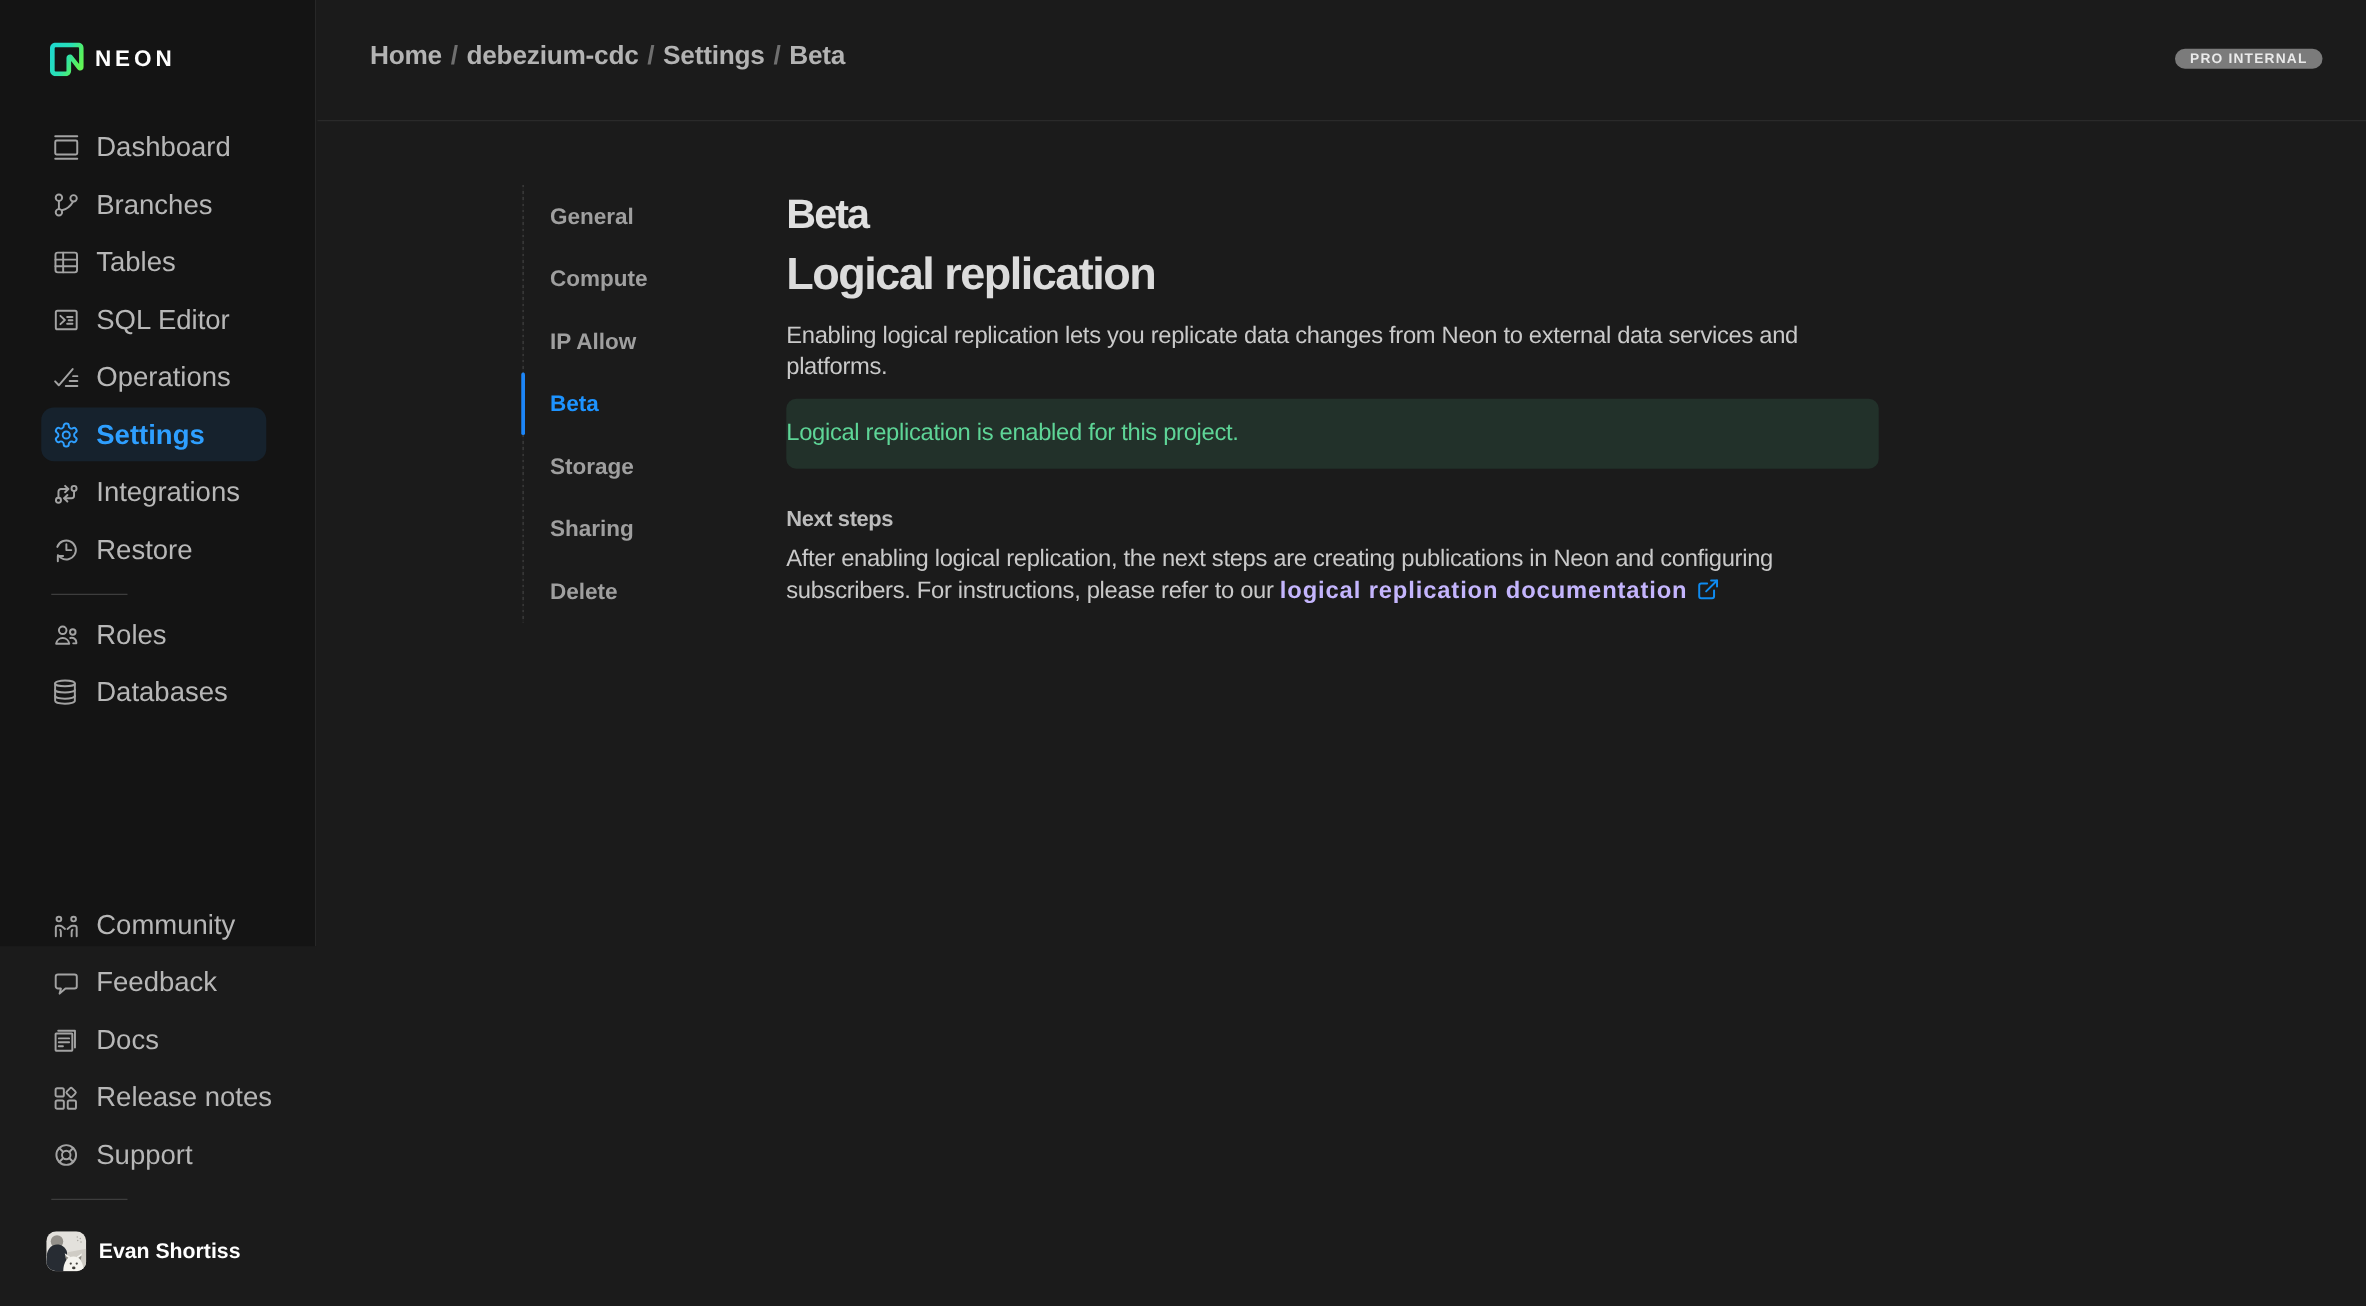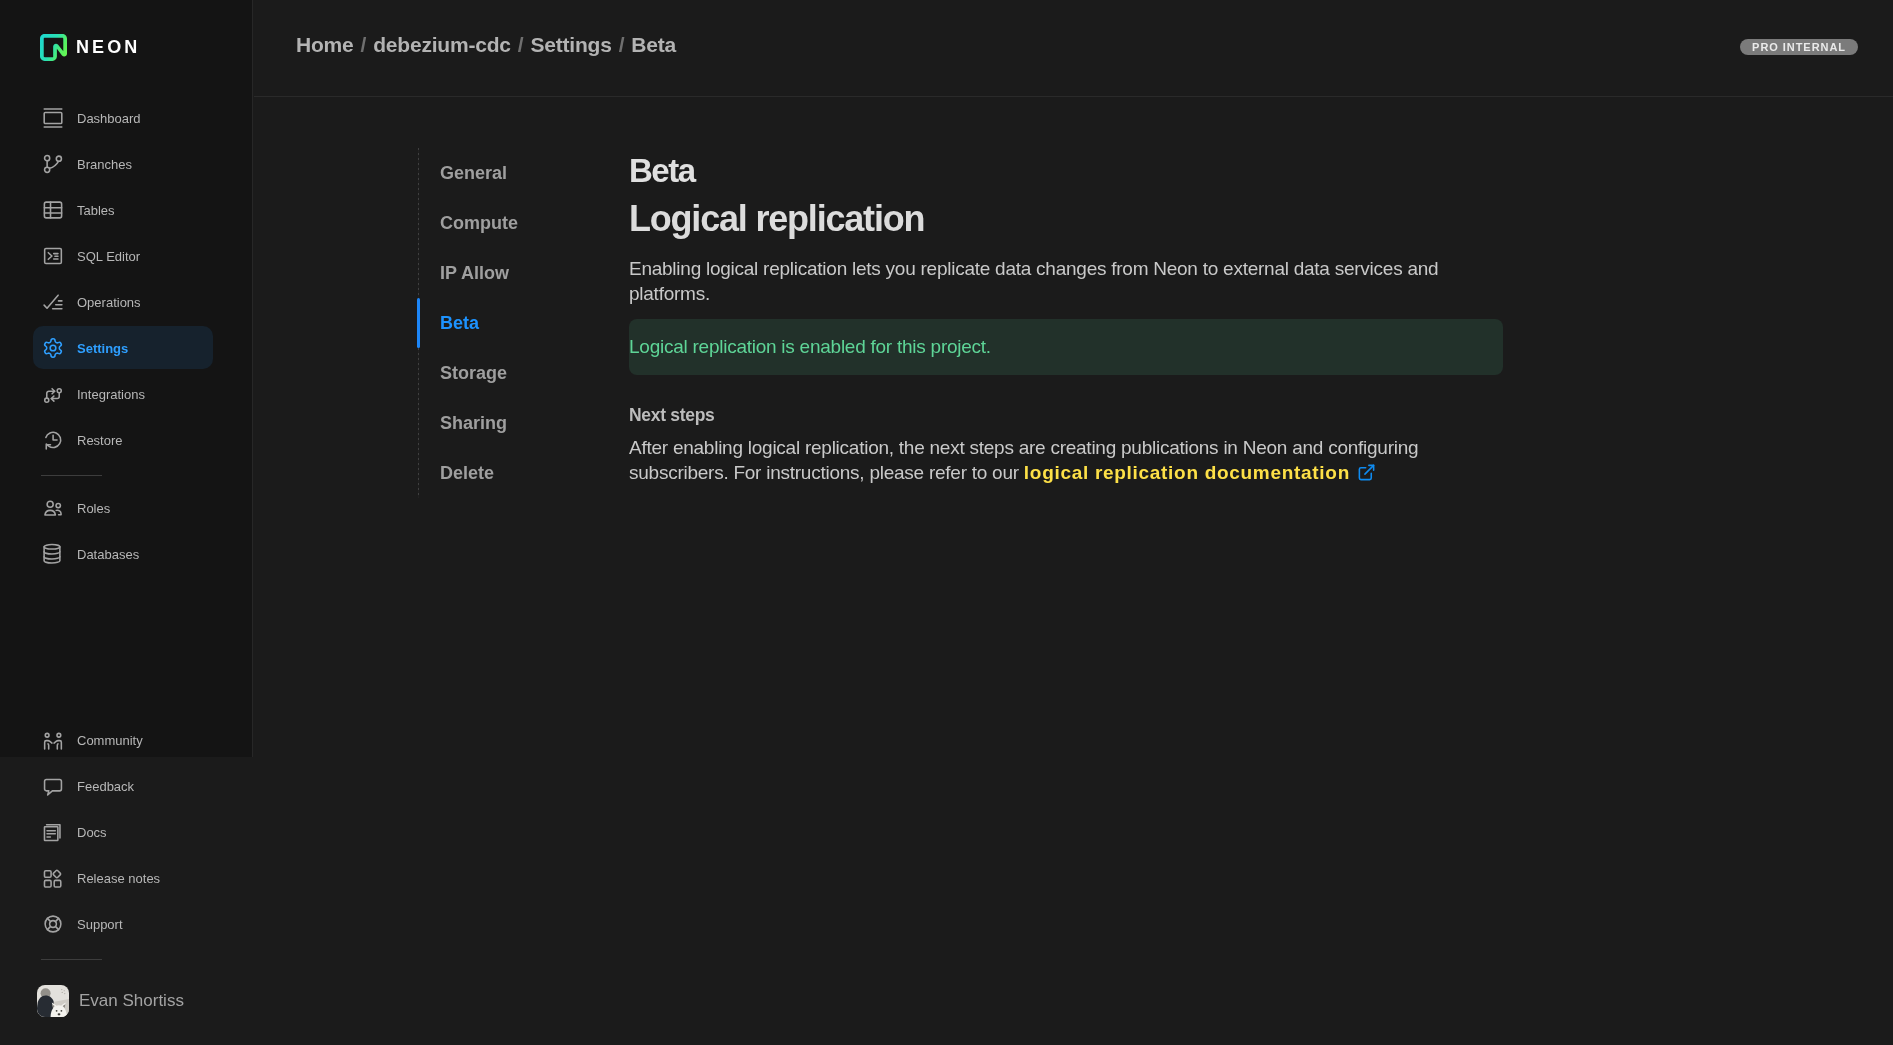--- a/index.html
+++ b/index.html
@@ -26,33 +26,33 @@
   .nav-item { position:relative; height:46px; cursor:pointer; }
   .nav-item .hl { display:none; }
   .nav-item.active .hl {
     display:block; position:absolute; left:33px; right:40px; top:1px; height:43px;
     background:#16222d; border-radius:10px;
   }
   .nav-item .ic { position:absolute; left:42px; top:50%; transform:translateY(-50%); width:22px; height:22px; }
   .nav-item .ic svg { width:22px; height:22px; display:block; }
   .nav-item .lbl {
     position:absolute; left:77px; top:50%; transform:translateY(-50%);
-    font-size:13px; font-weight:500; color:#b7b7b7; white-space:nowrap;
+    font-size:22px; font-weight:500; color:#b7b7b7; white-space:nowrap;
   }
   .nav-item.active .lbl { color:#2e9fff; font-weight:600; }
   .nav-item svg { stroke:#a3a3a3; fill:none; stroke-width:1.7; stroke-linecap:round; stroke-linejoin:round; }
   .nav-item.active svg { stroke:#2e9fff; }
 
   .side-div { position:absolute; left:41px; width:61px; height:1px; background:#3d3d3d; }
   .div-1 { top:475px; }
   .div-2 { top:959px; }
 
   .user-row { position:absolute; left:37px; top:985px; height:32px; display:flex; align-items:center; }
   .avatar { width:32px; height:32px; border-radius:8px; overflow:hidden; display:block; }
-  .user-name { margin-left:10px; font-size:17px; font-weight:400; color:#a3a3a3; }
+  .user-name { margin-left:10px; font-size:17px; font-weight:700; color:#ffffff; }
 
   
   .main { position:absolute; left:254px; top:0; right:0; height:1045px; }
   .topbar { position:absolute; left:0; top:0; right:0; height:97px; border-bottom:1px solid #2a2a2a; }
   .breadcrumb { position:absolute; left:42px; top:32.5px; font-size:21px; letter-spacing:-0.2px; font-weight:700; color:#b3b3b3; white-space:nowrap; }
   .breadcrumb .sep { color:#6f6f6f; font-weight:700; padding:0 7px; }
   .badge {
     position:absolute; right:35px; top:39px; height:16px; padding:0 12px; border-radius:12px;
     background:#7b7b7b; color:#eaeaea; font-size:11px; font-weight:700; letter-spacing:0.95px;
     display:flex; align-items:center;
@@ -73,21 +73,21 @@
   .h1 { position:absolute; left:0; top:153.5px; font-size:33px; line-height:33px; font-weight:700; color:#e0e0e0; letter-spacing:-1.5px; }
   .h2 { position:absolute; left:0; top:205px; font-size:36px; line-height:28px; font-weight:700; color:#dcdcdc; letter-spacing:-1.2px; }
   .p1 { position:absolute; left:0; top:255.5px; width:874px; font-size:19px; letter-spacing:-0.25px; font-weight:400; color:#c9c9c9; line-height:25px; }
   .alert {
     position:absolute; left:0; top:319px; width:874px; height:56px; border-radius:8px;
     background:#22312a; display:flex; align-items:center;
   }
   .alert .txt { font-size:19px; letter-spacing:-0.25px; color:#5ed597; }
   .h3 { position:absolute; left:0; top:405px; font-size:17.5px; line-height:21px; letter-spacing:-0.3px; font-weight:600; color:#bcbcbc; }
   .p2 { position:absolute; left:0; top:435px; width:874px; font-size:19px; letter-spacing:-0.25px; font-weight:400; color:#c9c9c9; line-height:25px; }
-  .doc-link { color:#fde047; font-weight:700; letter-spacing:0.7px; text-decoration:none; cursor:pointer; }
+  .doc-link { color:#c4b5fd; font-weight:700; letter-spacing:0.7px; text-decoration:none; cursor:pointer; }
   .ext-ic { display:inline-block; width:19px; height:19px; vertical-align:-3px; margin-left:7px; }
   .ext-ic svg { width:19px; height:19px; stroke:#0f8bf0; fill:none; stroke-width:2; stroke-linecap:round; stroke-linejoin:round; }
 </style>
 </head>
 <body>
 
 <div class="sidebar">
   <div class="logo-row">
     <svg class="logo-mark" viewBox="0 0 36 36">
       <defs>

